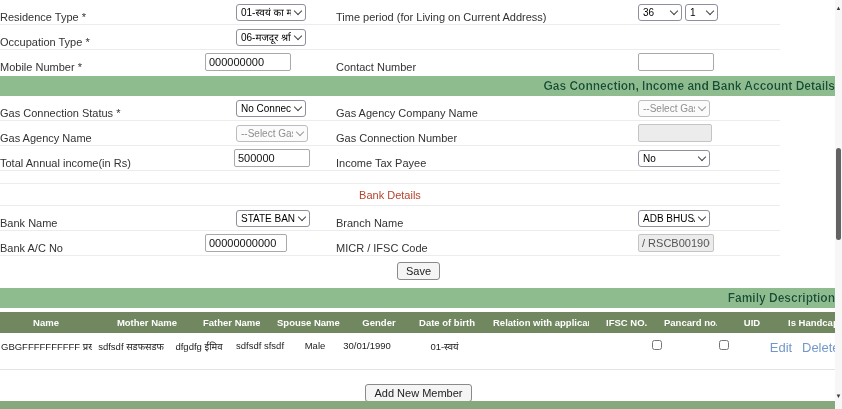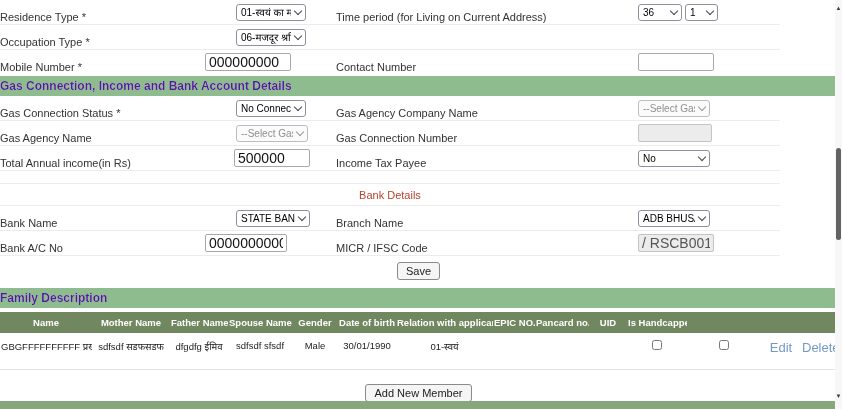--- a/index.html
+++ b/index.html
@@ -23,41 +23,41 @@
   .fc{display:flex;align-items:center;}
 
   
   .sel{display:inline-flex;align-items:center;height:17px;border:1px solid #8f8f9d;border-radius:3px;background:#fff;font-size:10px;padding:0 3px 0 4px;box-sizing:border-box;color:#000;}
   .sel .selv{flex:1;white-space:nowrap;overflow:hidden;}
   .chev{width:5px;height:5px;border-right:1.5px solid #444;border-bottom:1.5px solid #444;transform:rotate(45deg);flex:none;margin:-3px 1px 0 4px;}
   .sel.dis{color:#8f8f8f;background:#fbfbfb;border-color:#bdbdbd;}
   .sel.dis .chev{border-color:#9a9a9a;}
 
   
-  input.tx{height:14px;border:1px solid #a9a9a9;border-radius:2px;font-size:14px;padding:1px 3px;font-family:"Liberation Sans",sans-serif;color:#111;}
+  input.tx{height:14px;border:1px solid #a9a9a9;border-radius:2px;font-size:11px;padding:1px 3px;font-family:"Liberation Sans",sans-serif;color:#111;}
   input.tx:disabled{background:#ececec;border-color:#c4c4c4;color:#555;}
 
   
   .x236{margin-left:76px;} .x205{margin-left:45px;} .r8{margin-left:8px;}
   .w70{width:70px;} .w72{width:72px;} .w74{width:74px;}
   .wi78{width:78px;} .wi68{width:68px;} .wi66{width:66px;} .wi74{width:74px;}
   .wm44{width:44px;} .wy33{width:33px;}
 
   
-  .sec{width:835px;background:#8fbc8f;color:#4c1d95;font-weight:bold;font-size:12px;text-align:left;padding:3px 0;margin-top:2px;box-sizing:border-box;text-shadow:0 0 0 #fff;}
+  .sec{width:835px;background:#8fbc8f;color:#14532d;font-weight:bold;font-size:12px;text-align:right;padding:3px 0;margin-top:2px;box-sizing:border-box;text-shadow:0 0 0 #fff;}
 
   .spacer{width:780px;height:12px;border-bottom:1px solid #ececec;}
   .banktitle{width:780px;text-align:center;color:#b5432e;font-size:11px;padding:5px 0 4px;border-bottom:1px solid #ececec;}
 
   .btnrow{width:805px;text-align:center;padding:6px 16px;}
   .btn{display:inline-block;border:1px solid #8a8a8a;border-radius:3px;background:#f5f5f5;font-size:11px;color:#222;padding:2px 8px;font-family:"Liberation Sans",sans-serif;cursor:pointer;}
 
   
   .grid14{display:grid;grid-template-columns:92px 78px 58px 64px 46px 58px 97px 42px 54px 38px 60px 74px 40px 34px;width:835px;}
-  .thead{background:#70875f;color:#fff;margin-top:4px;}
+  .thead{background:#70875f;color:#fff;margin-top:4px;gap:16px;}
   .th{font-weight:bold;font-size:9.5px;text-align:center;padding:5px 1px;white-space:nowrap;overflow:hidden;}
   .trow{background:#fff;border-bottom:1px solid #e3e3e3;}
   .td{font-size:9.5px;color:#222;text-align:center;padding:7px 1px 14px;white-space:nowrap;overflow:hidden;}
   .td input{width:10px;height:10px;margin:0;}
   .lnk{color:#7298c9;cursor:pointer;text-decoration:none;font-size:13px;}
 
   .bottombar{position:absolute;left:0;bottom:0;width:835px;height:8px;background:#87a87d;}
 
   
   .scrollbar{position:absolute;right:0;top:0;width:7px;height:409px;background:#f7f7f7;}
@@ -201,21 +201,21 @@
   <div class="sec">Family Description</div>
 
   <div class="grid14 thead">
     <div class="th">Name</div>
     <div class="th">Mother Name</div>
     <div class="th">Father Name</div>
     <div class="th">Spouse Name</div>
     <div class="th">Gender</div>
     <div class="th">Date of birth</div>
     <div class="th">Relation with applicant</div>
-    <div class="th">EPIC NO.</div>
+    <div class="th">IFSC NO.</div>
     <div class="th">Pancard no.</div>
     <div class="th">UID</div>
     <div class="th">Is Handcapped</div>
     <div class="th"></div>
     <div class="th"></div>
   </div>
 
   <div class="grid14 trow">
     <div class="td">GBGFFFFFFFFFF प्रखर</div>
     <div class="td">sdfsdf सडफसडफ</div>

